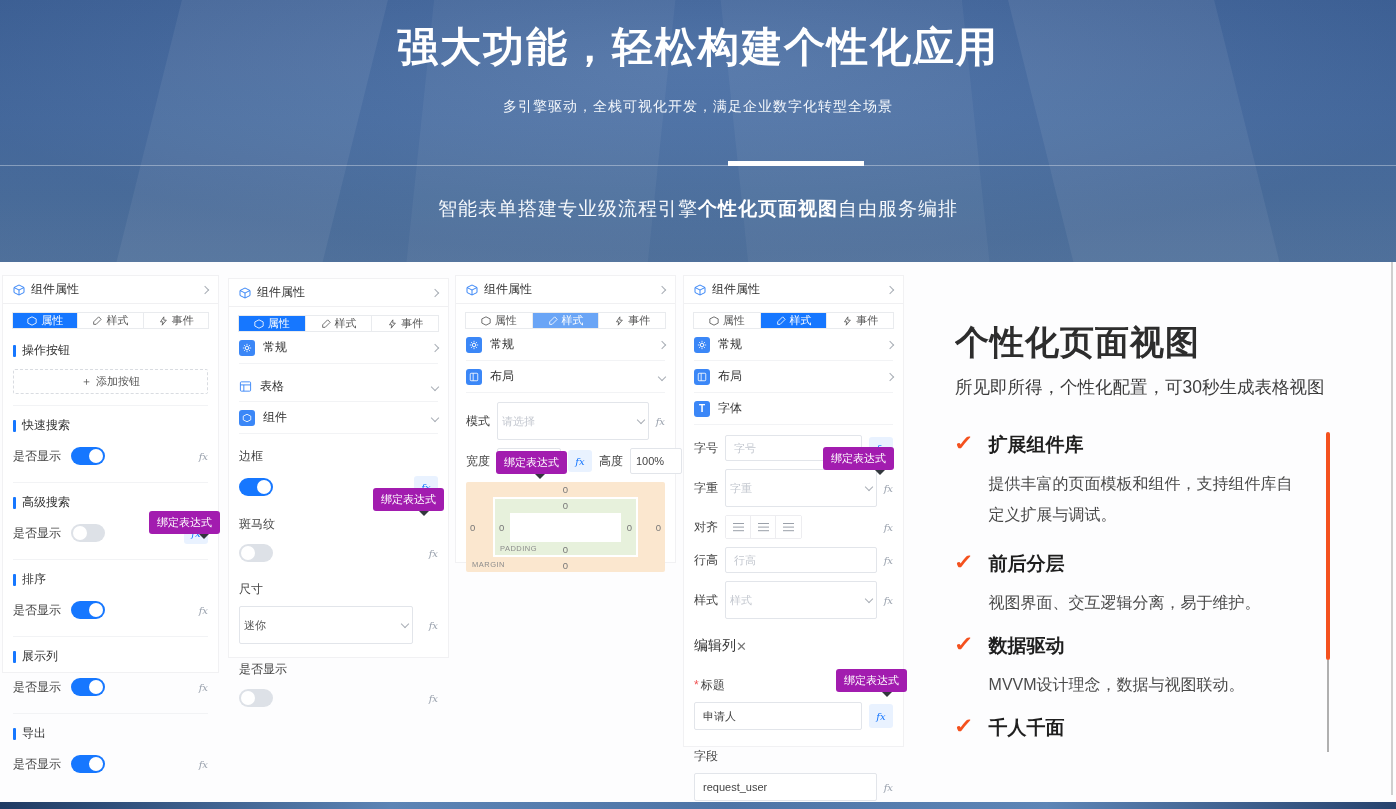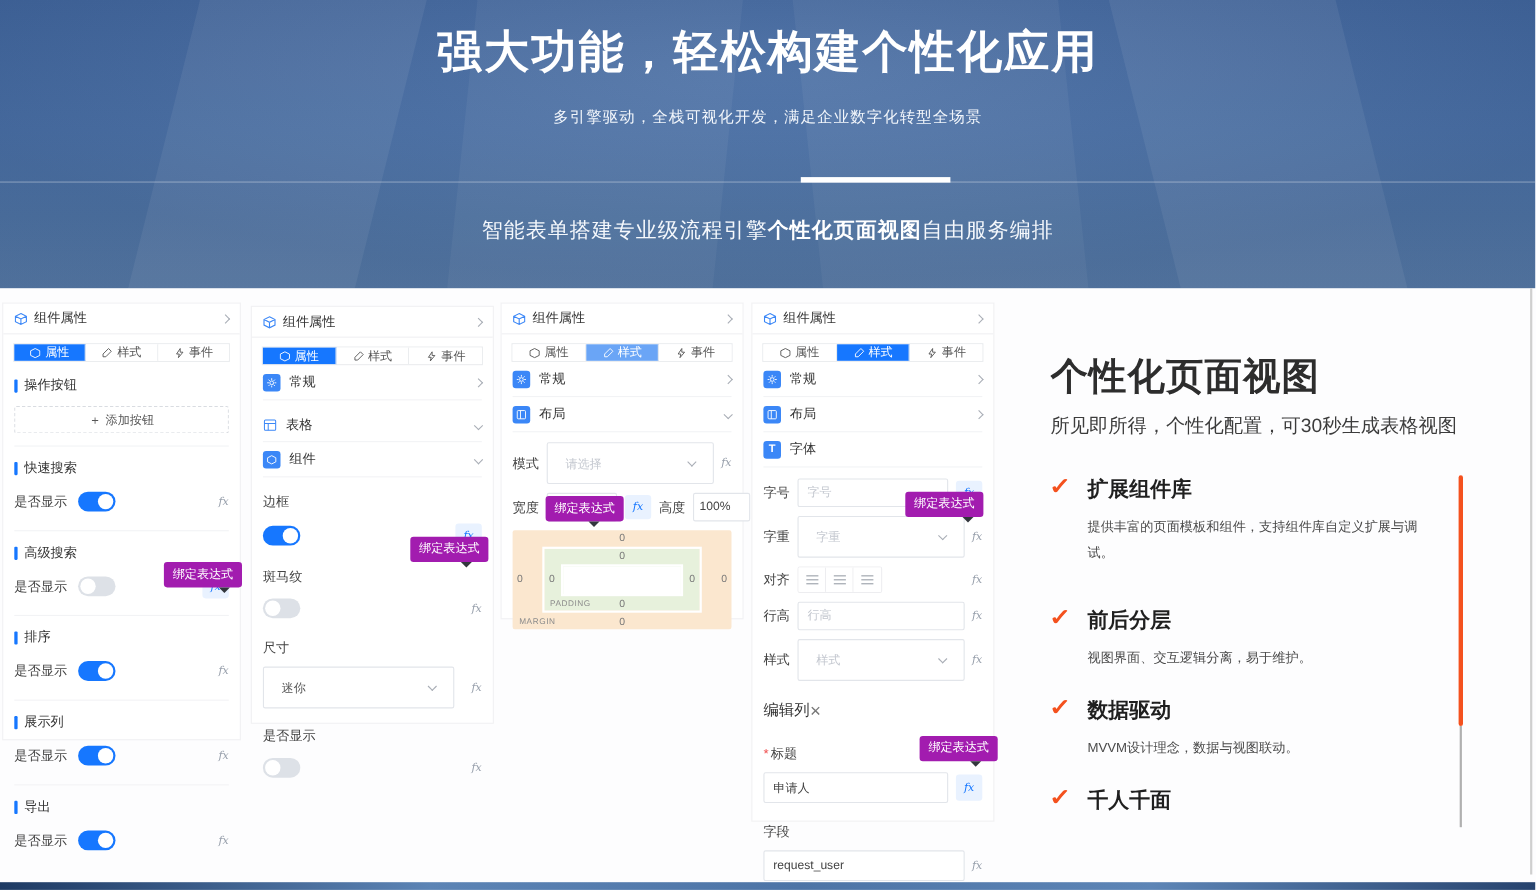--- a/index.html
+++ b/index.html
@@ -65,21 +65,21 @@
                     border:5px solid transparent; border-top-color:#33373d; }
   .addbtn { margin-top:10px; height:25px; border:1px dashed #d9dce1; border-radius:2px; display:flex;
             align-items:center; justify-content:center; gap:4px; color:#555; font-size:11px; cursor:pointer; }
   .grow { display:flex; align-items:center; gap:8px; height:32px; border-bottom:1px solid #f2f3f5; }
   .chip { width:16px; height:16px; border-radius:3px; background:#3b87f7; color:#fff; display:flex;
           align-items:center; justify-content:center; font-size:10px; font-weight:700; flex:none; }
   .inp { height:26px; border:1px solid #e2e5ea; border-radius:2px; font-size:11px; color:#444; padding:0 8px;
          font-family:"Liberation Sans",sans-serif; width:100%; outline:none; background:#fff; }
   .inp::placeholder { color:#c3c7cf; }
   .sel { height:38px; border:1px solid #e2e5ea; border-radius:2px; display:flex; align-items:center;
-         padding:0 16px; gap:6px; background:#fff; cursor:pointer; }
+         padding:0 4px; gap:6px; background:#fff; cursor:pointer; }
   .sel .val { flex:1; font-size:11px; color:#555; }
   .sel .val.ph { color:#c3c7cf; }
   .frow { display:flex; align-items:center; gap:7px; }
   .flbl { font-size:12px; color:#444; flex:none; }
   .icon-svg { display:block; }
 
   
   .alignset { display:flex; border:1px solid #ededf0; border-radius:2px; }
   .alignbtn { width:25px; height:22px; display:flex; align-items:center; justify-content:center; border-right:1px solid #ededf0; cursor:pointer; background:#fff; }
   .alignbtn:last-child { border-right:none; }
@@ -99,21 +99,21 @@
   .close-x { font-size:13px; color:#777; cursor:pointer; }
   .req { color:#f05252; margin-right:2px; }
 
   
   .rightcol { position:absolute; left:955px; top:262px; width:395px; height:490px; overflow:hidden; }
   .r-heading { position:absolute; top:58px; left:0; font-size:34px; color:#2d2d2d; font-weight:600; letter-spacing:1px; }
   .r-sub { position:absolute; top:113px; left:0; font-size:17.5px; color:#3c3c3c; }
   .feature { position:absolute; left:0; display:flex; gap:16px; }
   .f-check { color:#f4511e; font-size:21px; font-weight:700; line-height:1; transform:scaleX(1.15); }
   .f-title { font-size:19px; font-weight:700; color:#1f1f1f; }
-  .f-desc { margin-top:10px; font-size:12px; color:#4a4a4a; width:318px; line-height:1.95; }
+  .f-desc { margin-top:10px; font-size:16px; color:#4a4a4a; width:318px; line-height:1.95; }
   .scroll-track { position:absolute; left:1326px; top:432px; width:4px; height:320px; }
   .scroll-thumb { position:absolute; left:0; top:0; width:4px; height:228px; background:#f4511e; border-radius:2px; }
   .scroll-rest { position:absolute; left:1px; top:228px; width:2px; height:92px; background:#b0b0b0; }
 </style>
 </head>
 <body>
 
 <div id="page">
 
   <div class="hero">

